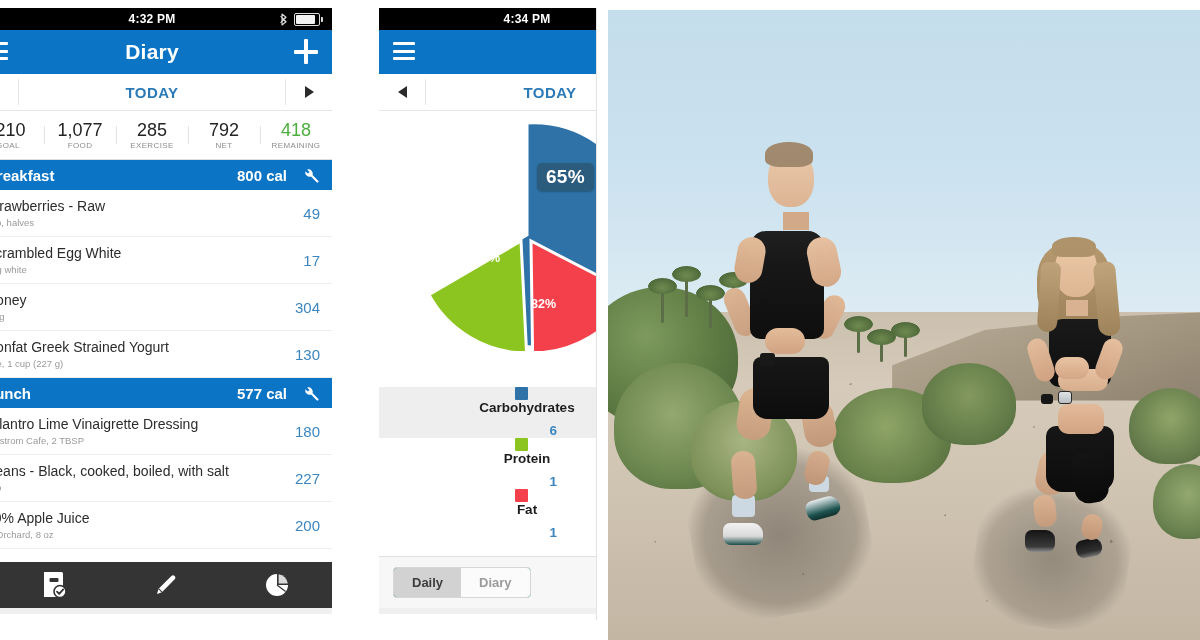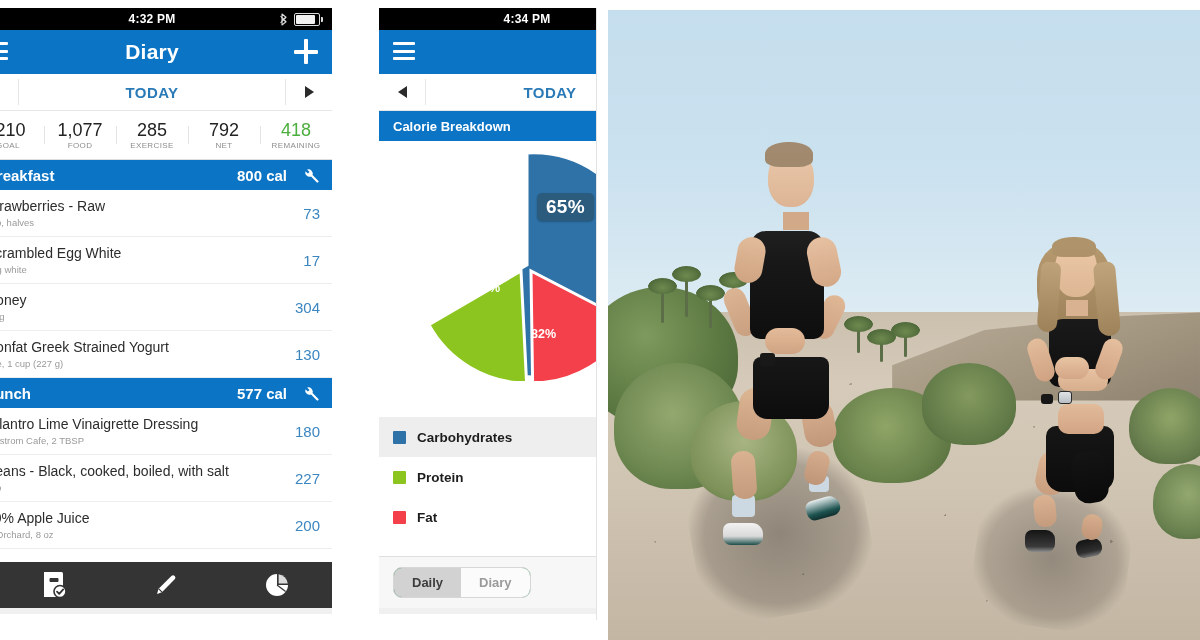--- a/index.html
+++ b/index.html
@@ -130,34 +130,34 @@
   #lbl-fat{left:152px;top:186px;}
 
   .table-head{
     display:flex;align-items:center;height:26px;background:#fff;
     padding:0 14px;box-sizing:border-box;
   }
   .table-head .sp{flex:1;}
   .table-head .col{width:60px;text-align:right;font-size:11.5px;color:#777;}
 
   .nrow{
-    display:flex;align-items:center;height:40px;padding:0 14px;box-sizing:border-box;
+    display:flex;align-items:center;height:51px;padding:0 14px;box-sizing:border-box;flex-direction:column;
   }
   .nrow.alt{background:#eeeeee;}
   .swatch{width:13px;height:13px;margin-right:11px;border-radius:1px;flex:none;}
   .nrow .nname{flex:1;font-size:13.5px;font-weight:bold;color:#1d1d1d;}
   .nrow .nval{width:60px;text-align:right;font-size:13.5px;color:#3c86c0;font-weight:bold;}
 
   .segbar-wrap{
     position:absolute;left:0;right:0;bottom:12px;height:52px;
     background:#f7f7f7;border-top:1px solid #e0e0e0;
     display:flex;align-items:center;padding-left:14px;box-sizing:border-box;
   }
   .segbar{
-    display:flex;border:1px solid #d6d6d6;border-radius:9px;overflow:hidden;background:#15803d;
+    display:flex;border:1px solid #d6d6d6;border-radius:4px;overflow:hidden;background:#15803d;
   }
   .seg{
     padding:7px 18px;font-size:13px;font-weight:bold;color:#9b9b9b;background:#fbfbfb;
   }
   .seg.active{background:#d2d2d2;color:#3d3d3d;}
   .nutri-shadow{position:absolute;left:0;right:0;bottom:6px;height:6px;background:#f0f0f0;}
 
   
   #panel-photo{
     position:absolute;left:608px;top:10px;width:592px;height:630px;overflow:hidden;
@@ -379,21 +379,21 @@
         <span class="mcal">800 cal</span>
         <svg class="wrench" viewBox="0 0 24 24">
           <path fill="#ffffff" d="M21.7 18.6l-7.1-7.1a5.6 5.6 0 0 0-6.9-7.1l3.1 3.1-2.1 2.1-3.1-3.1a5.6 5.6 0 0 0 7.1 6.9l7.1 7.1a1.4 1.4 0 0 0 2-2z"></path>
         </svg>
       </div>
       <div class="food-row">
         <div class="fmain">
           <div class="fname">Strawberries - Raw</div>
           <div class="fsub">cup, halves</div>
         </div>
-        <div class="fcal">73</div>
+        <div class="fcal">49</div>
       </div>
       <div class="food-row">
         <div class="fmain">
           <div class="fname">Scrambled Egg White</div>
           <div class="fsub">egg white</div>
         </div>
         <div class="fcal">17</div>
       </div>
       <div class="food-row">
         <div class="fmain">
@@ -491,23 +491,20 @@
       </div>
 
       <div class="datebar">
         <div class="arrow-cell">
           <span class="arr-l"></span>
         </div>
         <div class="divider-l"></div>
         <div class="today">TODAY</div>
       </div>
 
-      <div class="sec-hdr">
-        <span>Calorie Breakdown</span>
-      </div>
 
       <div class="chart-area">
         <div class="pie-wrap">
           <svg width="232" height="232" viewBox="0 0 232 232">
 
             <path d="M118 116 L118 4 A112 112 0 1 1 25.9 169.7 Z" fill="#2e72a8" stroke="#ffffff" stroke-width="3"></path>
 
             <path d="M112 122 L19.9 175.7 A112 112 0 0 0 117.6 234 Z" fill="#8dc520" stroke="#ffffff" stroke-width="3"></path>
 
             <path d="M122 122 L123.6 234 A112 112 0 0 0 222.4 174.0 Z" fill="#f4404a" stroke="#ffffff" stroke-width="3"></path>

